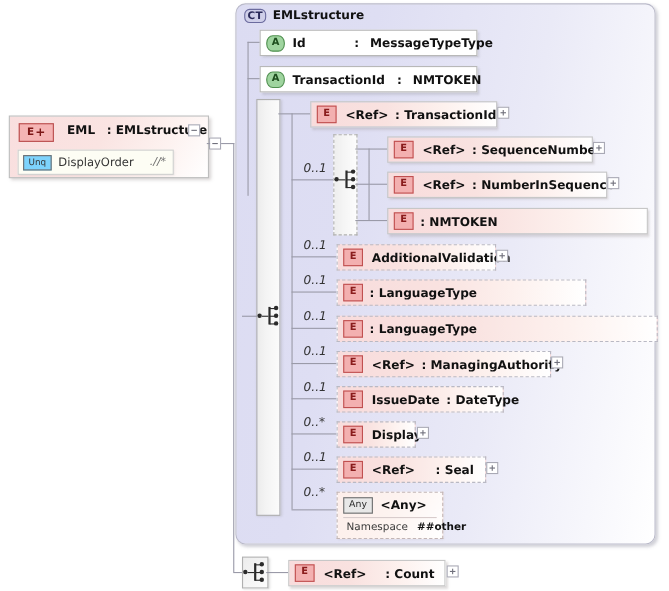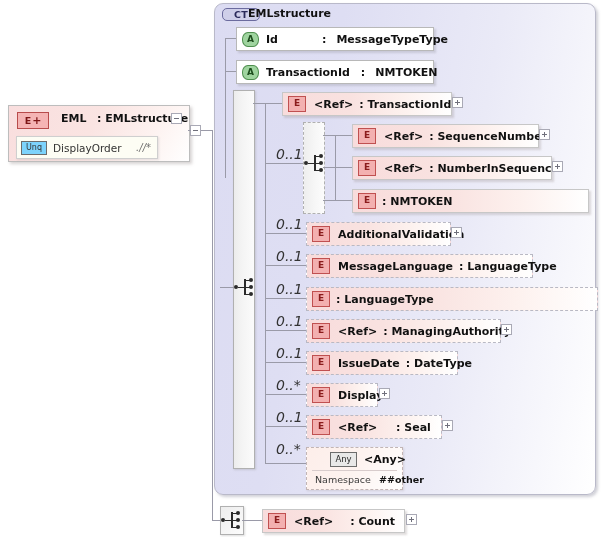--- a/index.html
+++ b/index.html
@@ -42,21 +42,21 @@
     border: 1.5px solid #6b6b9e;
     border-radius: 5px;
     background: #cfcfe9;
     color: #2a2a5a;
     font-size: 9.5px;
     font-weight: bold;
     letter-spacing: .3px;
     text-align: center;
     line-height: 12px;
     height: 13px;
-    width: 38px;
+    width: 20px;
   }
   .ct-title {
     position: absolute;
     font-size: 11px;
     font-weight: bold;
     color: #111;
     white-space: nowrap;
   }
 
   
@@ -254,41 +254,41 @@
   .seq-block {
     position: absolute;
     border: 1px solid #b0b0b0;
     background: linear-gradient(135deg,#ededed 0%,#f6f6f6 60%,#fcfcfc 100%);
     box-shadow: 1px 1px 2px rgba(140,140,140,.3);
   }
 
   
   .occ {
     position: absolute;
-    font-size: 14px;
+    font-size: 11px;
     font-style: italic;
     color: #333;
     white-space: nowrap;
   }
 
   
   .any-box {
     position: absolute;
     border: 1px dashed #c2b5b5;
     background: linear-gradient(120deg,#fdeeea 0%,#fdf3f0 50%,#ffffff 100%);
     box-shadow: 1px 1px 2px rgba(150,140,140,.25);
   }
   .any-top {
     position: absolute;
     left: 0; right: 0; top: 0; height: 22px;
     display: flex; align-items: center;
   }
   .any-badge {
     width: 25px; height: 13px;
-    margin-left: 23px;
+    margin-left: 5px;
     border: 1px solid #6c6c6c;
     background: #e8e8e8;
     color: #2a2a2a;
     font-size: 8.5px;
     line-height: 12px;
     text-align: center;
     flex: none;
   }
   .any-label {
     margin-left: 7px;
@@ -433,21 +433,20 @@
   <div class="el-box optional" style="left:306px; top:222px; width:143px; height:22px;">
     <span class="el-badge">E</span>
     <span class="el-name">AdditionalValidation</span>
   </div>
   <div class="expander plus abs" style="left:451px; top:227px;"></div>
 
   <div class="occ abs" style="left:276px; top:248px;">0..1</div>
   <div class="hline" style="left:265px; top:265px; width:41px;"></div>
   <div class="el-box optional" style="left:306px; top:254px; width:225px; height:22px;">
     <span class="el-badge">E</span>
-    <span class="el-name">MessageLanguage</span>
     <span class="el-type"><span>:</span> <span>LanguageType</span></span>
   </div>
 
   <div class="occ abs" style="left:276px; top:281px;">0..1</div>
   <div class="hline" style="left:265px; top:298px; width:41px;"></div>
   <div class="el-box optional" style="left:306px; top:287px; width:290px; height:22px;">
     <span class="el-badge">E</span>
     <span class="el-type"><span>:</span> <span>LanguageType</span></span>
   </div>
 

